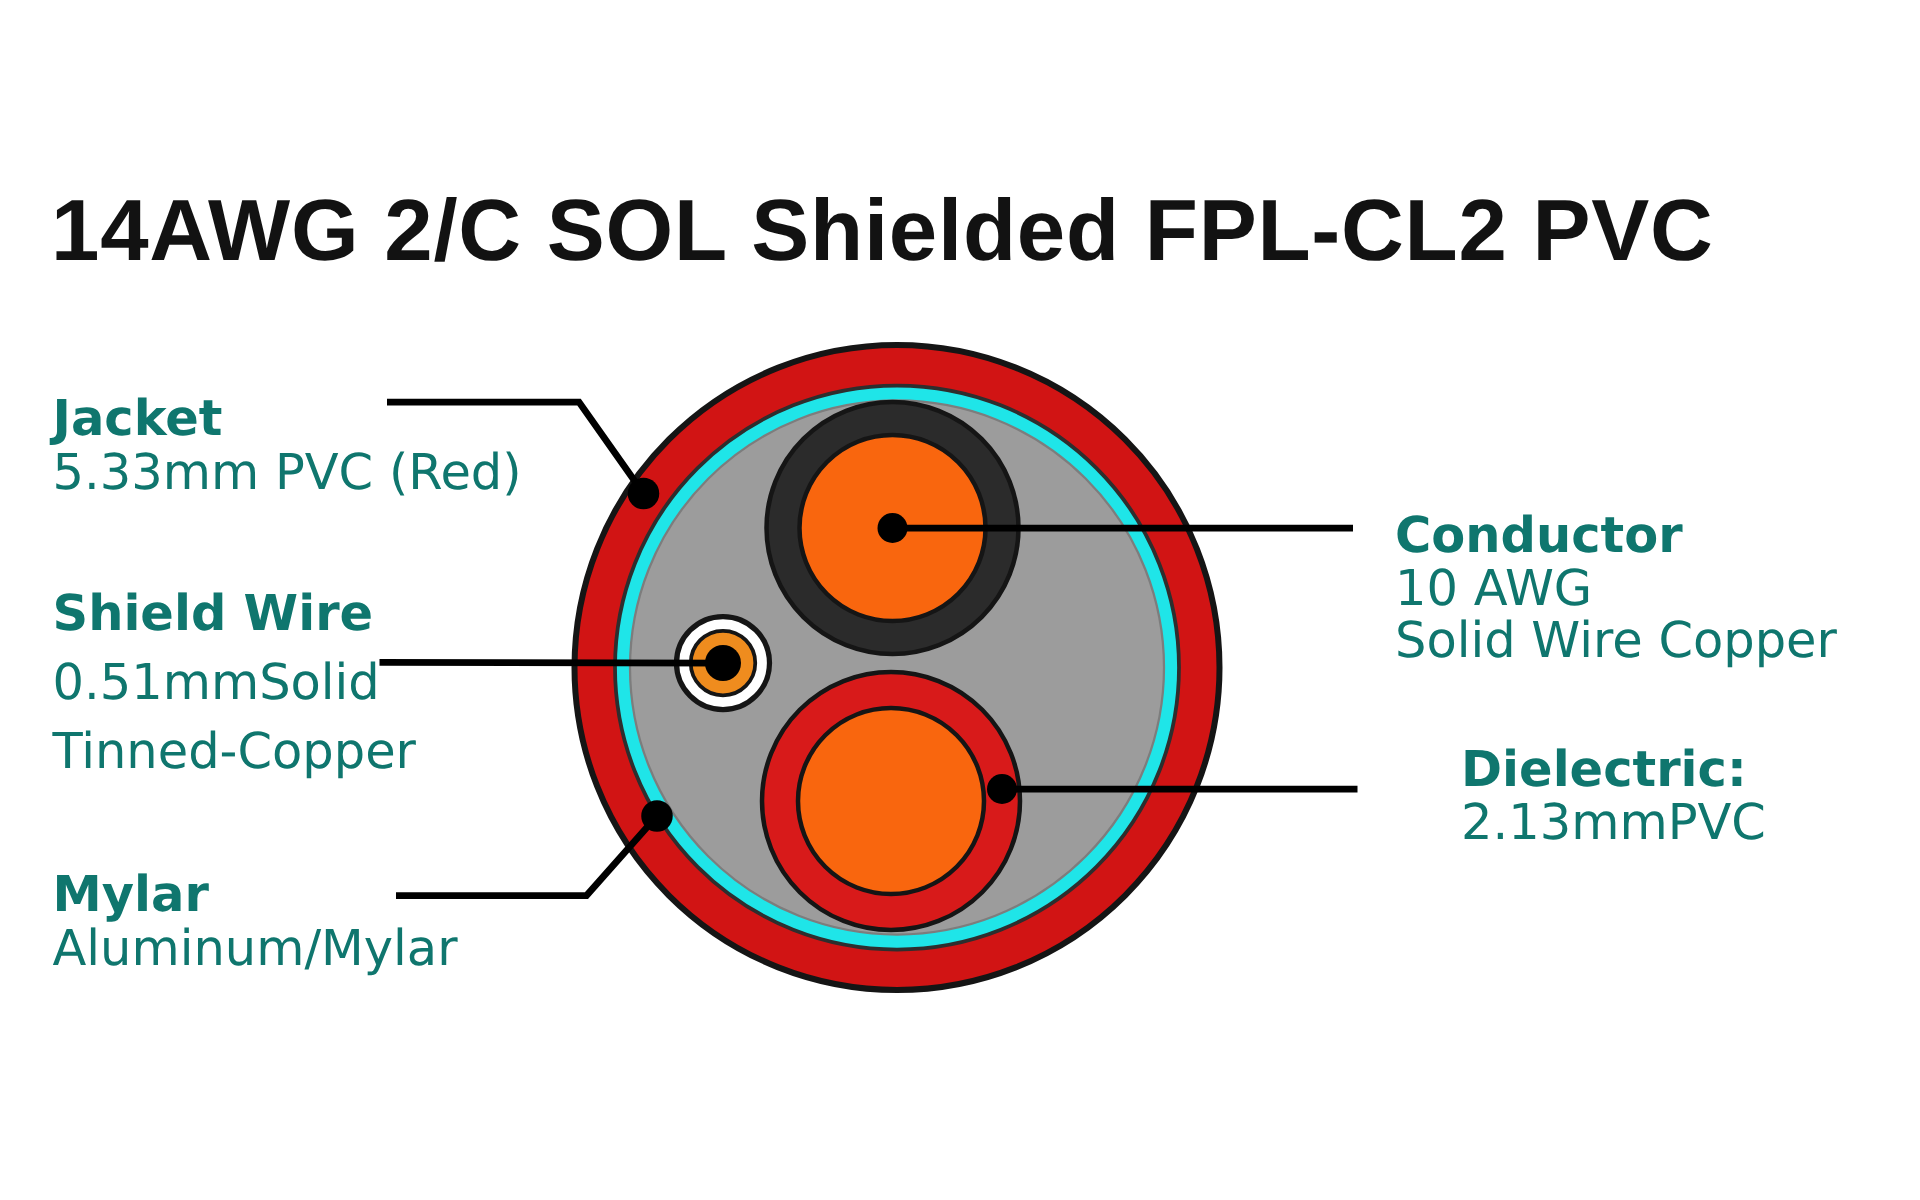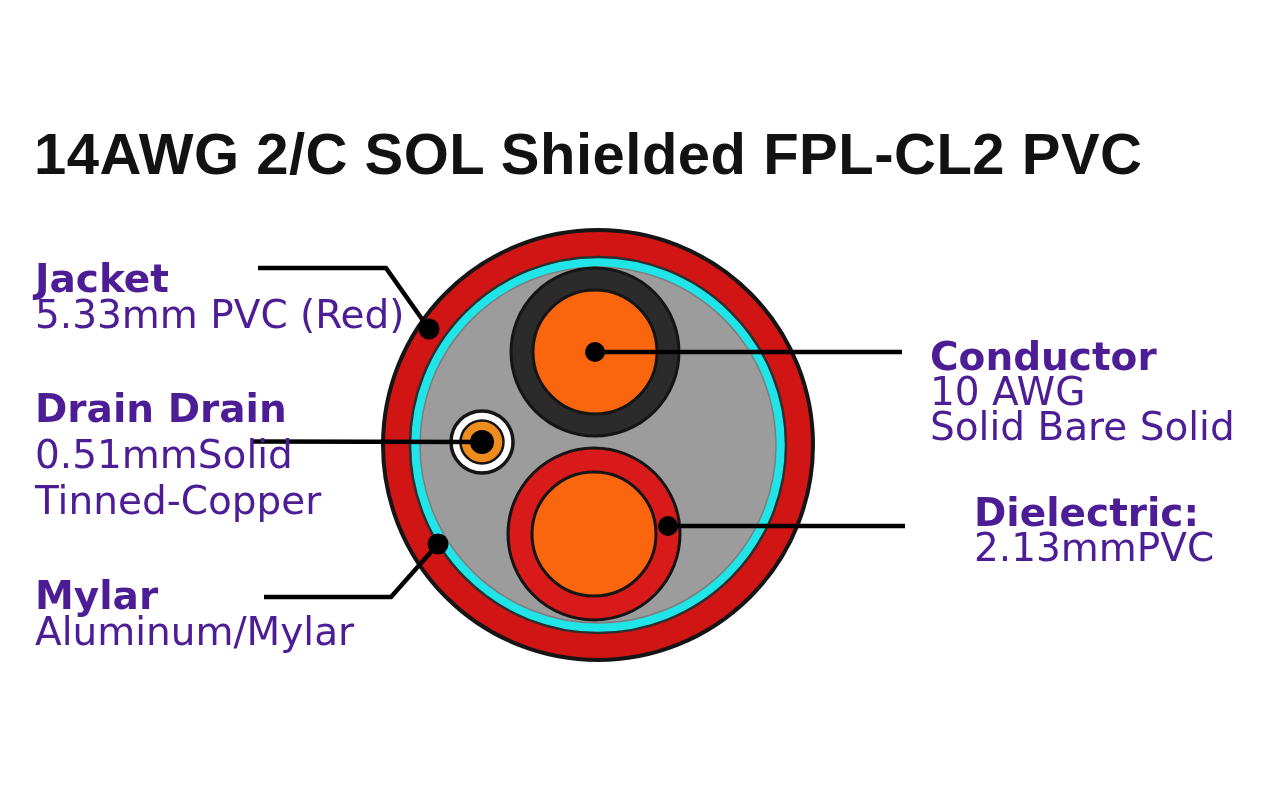--- a/index.html
+++ b/index.html
@@ -17,22 +17,22 @@
     font-size: 58px;
     letter-spacing: 0.5px;
     color: #121212;
     white-space: nowrap;
   }
 
   .diagram-svg { position: absolute; left: 0; top: 0; width: 1280px; height: 800px; }
 
   .label {
     position: absolute;
-    color: #4c1d95;
-    font-size: 39px;
+    color: #0f766e;
+    font-size: 33px;
     line-height: 36px;
     white-space: nowrap;
   }
   .label .head { font-weight: 700; }
   .label.loose { line-height: 46px; }
   .label.right-col { line-height: 35px; }
 </style>
 </head>
 <body>
 
@@ -76,34 +76,34 @@
       <circle cx="668" cy="526" r="10"></circle>
     </g>
   </svg>
 
   <div class="label" style="left:35px; top:261px;">
     <div class="head">Jacket</div>
     <div>5.33mm PVC (Red)</div>
   </div>
 
   <div class="label loose" style="left:35px; top:386px;">
-    <div class="head">Drain Drain</div>
+    <div class="head">Shield Wire</div>
     <div>0.51mmSolid</div>
     <div>Tinned-Copper</div>
   </div>
 
   <div class="label" style="left:35px; top:578px;">
     <div class="head">Mylar</div>
     <div>Aluminum/Mylar</div>
   </div>
 
   <div class="label right-col" style="left:930px; top:308px;margin-top:31px;">
     <div class="head">Conductor</div>
     <div>10 AWG</div>
-    <div>Solid Bare Solid</div>
+    <div>Solid Wire Copper</div>
   </div>
 
   <div class="label right-col" style="left:974px; top:495px;">
     <div class="head">Dielectric:</div>
     <div>2.13mmPVC</div>
   </div>
 
 </div>
 
 </body></html>

